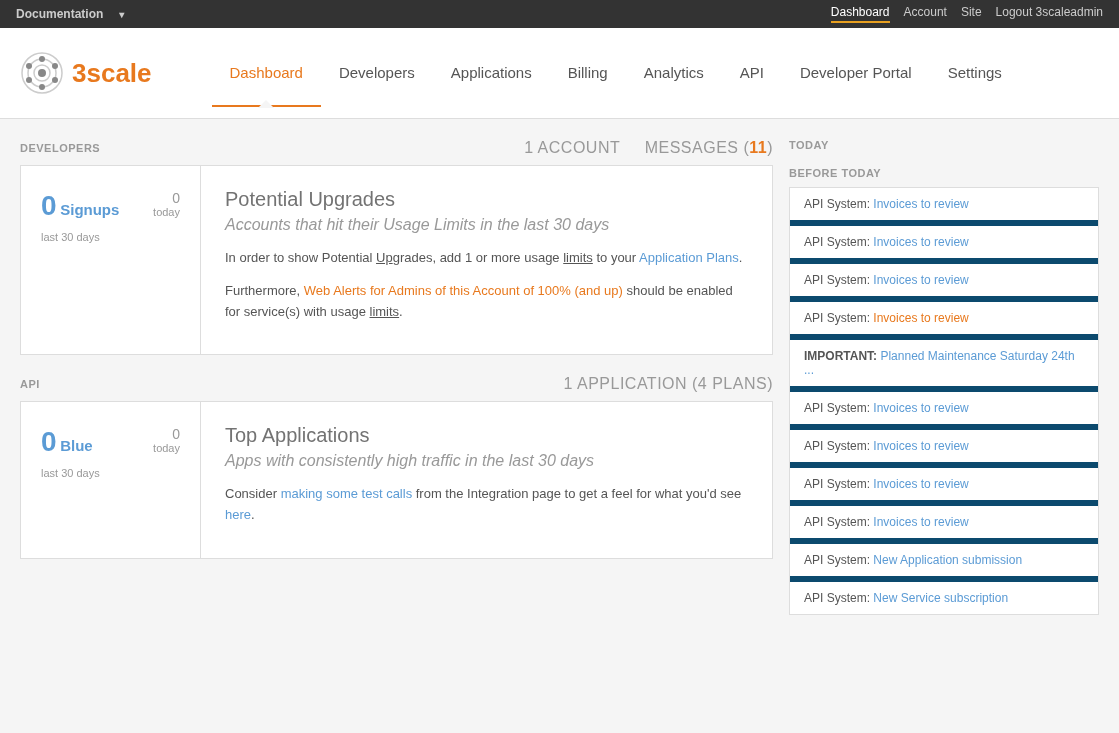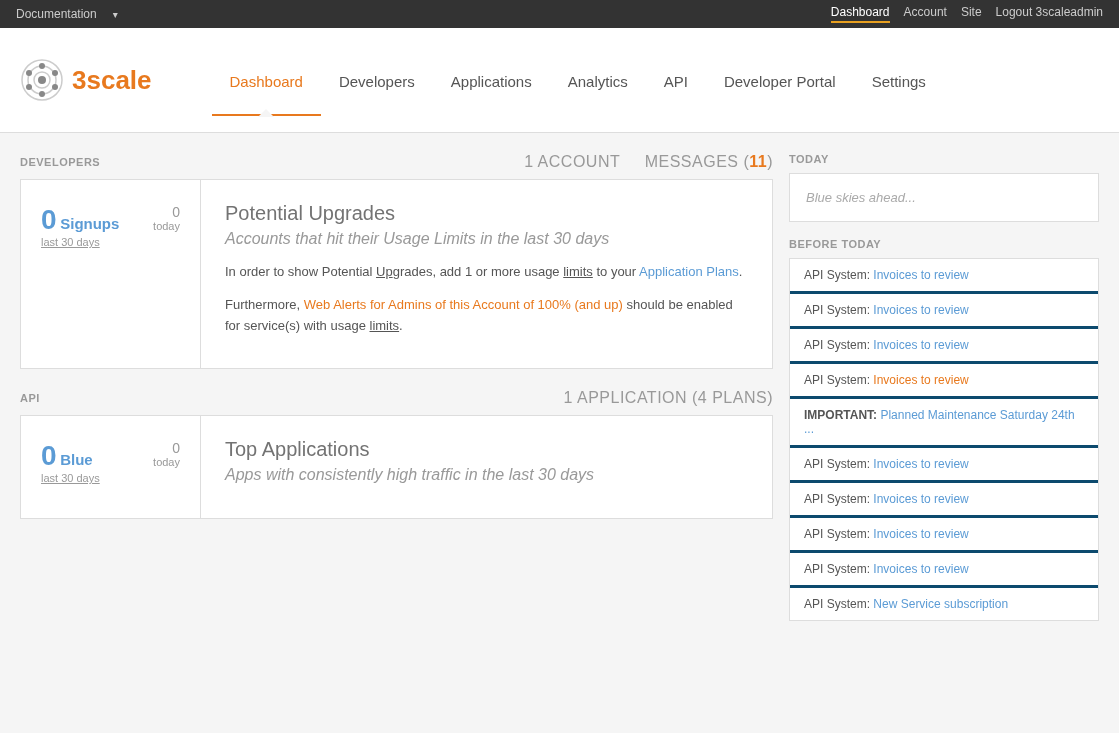--- a/index.html
+++ b/index.html
@@ -7,33 +7,33 @@
 
     
     #top-bar {
       background: #333;
       height: 28px;
       display: flex;
       align-items: center;
       justify-content: space-between;
       padding: 0 16px;
     }
-    #top-bar-left { display: flex; align-items: center; gap: 16px; color: #ccc; font-size: 12px; cursor: pointer; }
+    #top-bar-left { display: flex; align-items: center; gap: 16px; color: #ccc; font-size: 12px; cursor: pointer; font-weight: bold; }
     #top-bar-left .arrow { font-size: 10px; }
     #top-bar-right { display: flex; gap: 14px; }
     #top-bar-right a { color: #ccc; font-size: 12px; text-decoration: none; }
     #top-bar-right a.active { color: #fff; border-bottom: 2px solid #e8a020; padding-bottom: 2px; }
 
     
     #main-header {
       background: #fff;
       border-bottom: 1px solid #ddd;
-      padding: 16px 20px;
-      display: flex;
-      align-items: flex-end;
+      padding: 9px 20px;
+      display: flex;
+      align-items: flex-start;
     }
     #logo-area {
       display: flex;
       align-items: center;
       padding: 14px 0;
       margin-right: 60px;
     }
     #logo-icon {
       width: 44px;
       height: 44px;
@@ -158,22 +158,21 @@
       align-items: flex-start;
       margin-top: 4px;
     }
     .stat-today-num {
       font-size: 14px;
       color: #999;
     }
     .stat-subtitle {
       font-size: 11px;
       color: #999;
-      margin-top: 0;
-      text-decoration: underline;
+      margin-top: 9px;
     }
     .stat-today-label {
       font-size: 11px;
       color: #999;
     }
 
     
     .info-card {
       flex: 1;
       padding: 20px 24px;
@@ -235,21 +234,21 @@
       text-transform: uppercase;
       margin-top: 16px;
       margin-bottom: 8px;
     }
     .activity-list {
       background: #fff;
       border: 1px solid #ddd;
     }
     .activity-item {
       padding: 9px 14px;
-      border-bottom: 3px solid #0c4a6e;
+      border-bottom: 6px solid #0c4a6e;
       font-size: 12px;
       color: #555;
     }
     .activity-item:last-child { border-bottom: none; }
     .activity-item a {
       color: #5b9bd5;
       text-decoration: none;
     }
     .activity-item.highlight a {
       color: #e8791e;
@@ -291,20 +290,21 @@
       <circle cx="9" cy="29" r="3" fill="#888"></circle>
       <circle cx="9" cy="15" r="3" fill="#888"></circle>
       <circle cx="22" cy="22" r="4" fill="#888"></circle>
     </svg>
     <span id="logo-text">3scale</span>
   </div>
   <nav id="main-nav">
     <a class="active">Dashboard</a>
     <a>Developers</a>
     <a>Applications</a>
+    <a>Billing</a>
     <a>Analytics</a>
     <a>API</a>
     <a>Developer Portal</a>
     <a>Settings</a>
   </nav>
 </div>
 
 <div id="content">
   <div id="main-content">
 
@@ -360,38 +360,39 @@
           </div>
           <div style="text-align:right;">
             <div class="stat-today-num">0</div>
             <div class="stat-today-label">today</div>
           </div>
         </div>
       </div>
       <div class="info-card">
         <h3>Top Applications</h3>
         <div class="subtitle">Apps with consistently high traffic in the last 30 days</div>
+        <p>
+          Consider <a>making some test calls</a> from the Integration page to get a feel for what you'd see <a>here</a>.
+        </p>
       </div>
     </div>
 
   </div>
 
   <div id="sidebar">
     <div class="sidebar-section-title">TODAY</div>
-    <div class="today-box">
-      <span class="today-text">Blue skies ahead...</span>
-    </div>
     <div class="before-today-title">BEFORE TODAY</div>
     <div class="activity-list">
       <div class="activity-item"><span>API System: </span><a>Invoices to review</a></div>
       <div class="activity-item"><span>API System: </span><a>Invoices to review</a></div>
       <div class="activity-item"><span>API System: </span><a>Invoices to review</a></div>
       <div class="activity-item highlight"><span>API System: </span><a style="color:#e8791e;">Invoices to review</a></div>
       <div class="activity-item important"><span style="font-weight:bold;">IMPORTANT: </span><a>Planned Maintenance Saturday 24th ...</a></div>
       <div class="activity-item"><span>API System: </span><a>Invoices to review</a></div>
       <div class="activity-item"><span>API System: </span><a>Invoices to review</a></div>
       <div class="activity-item"><span>API System: </span><a>Invoices to review</a></div>
       <div class="activity-item"><span>API System: </span><a>Invoices to review</a></div>
+      <div class="activity-item"><span>API System: </span><a>New Application submission</a></div>
       <div class="activity-item"><span>API System: </span><a>New Service subscription</a></div>
     </div>
   </div>
 
 </div>
 
 </body></html>

